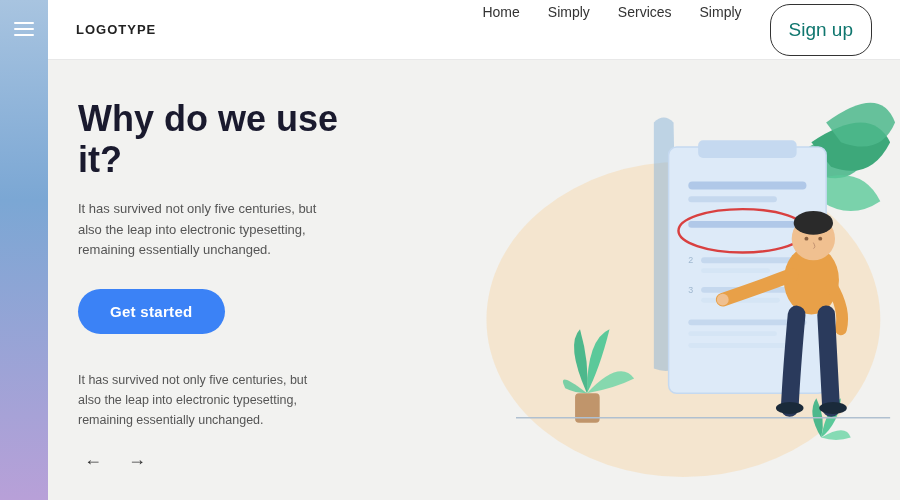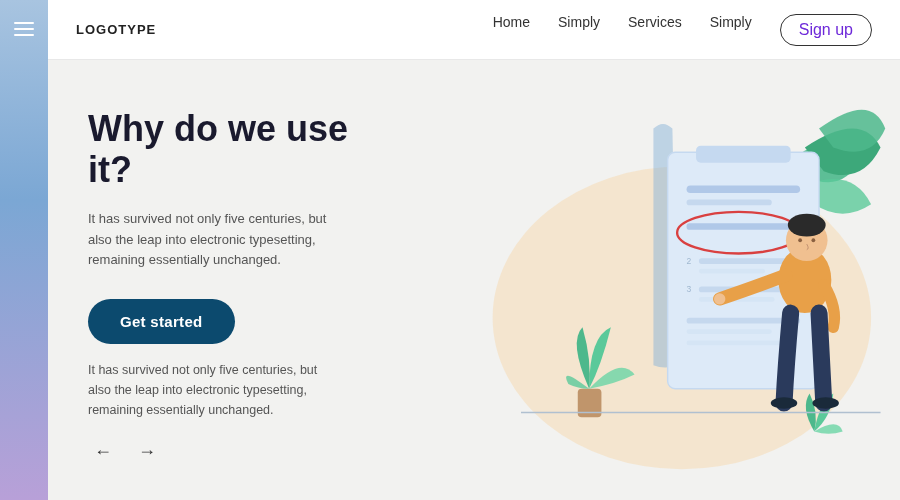--- a/index.html
+++ b/index.html
@@ -68,35 +68,35 @@
       align-items: flex-start;
       gap: 28px;
     }
     .nav-link {
       font-size: 14px;
       color: #333;
       text-decoration: none;
       cursor: pointer;
     }
     .btn-signup {
-      font-size: 16px;
-      color: #6d28d9;
+      font-size: 19px;
+      color: #0f766e;
       border: 1.5px solid #333;
       border-radius: 20px;
-      padding: 6px 18px;
+      padding: 14px 18px;
       background: transparent;
       cursor: pointer;
       font-weight: 500;
     }
 
     
     .content {
       flex: 1;
       display: flex;
-      padding: 10px;
+      padding: 0;
       position: relative;
       overflow: hidden;
     }
 
     
     .left-col {
       width: 340px;
       padding: 38px 30px 20px 30px;
       display: flex;
       flex-direction: column;
@@ -112,21 +112,21 @@
     }
     .subtext {
       font-size: 13px;
       color: #555;
       line-height: 1.6;
       margin-bottom: 28px;
       max-width: 240px;
     }
     .btn-get-started {
       display: inline-block;
-      background: #0c4a6e;
+      background: #3b82f6;
       color: #fff;
       border: none;
       border-radius: 28px;
       padding: 14px 32px;
       font-size: 15px;
       font-weight: 600;
       cursor: pointer;
       letter-spacing: 0.3px;
     }
 

